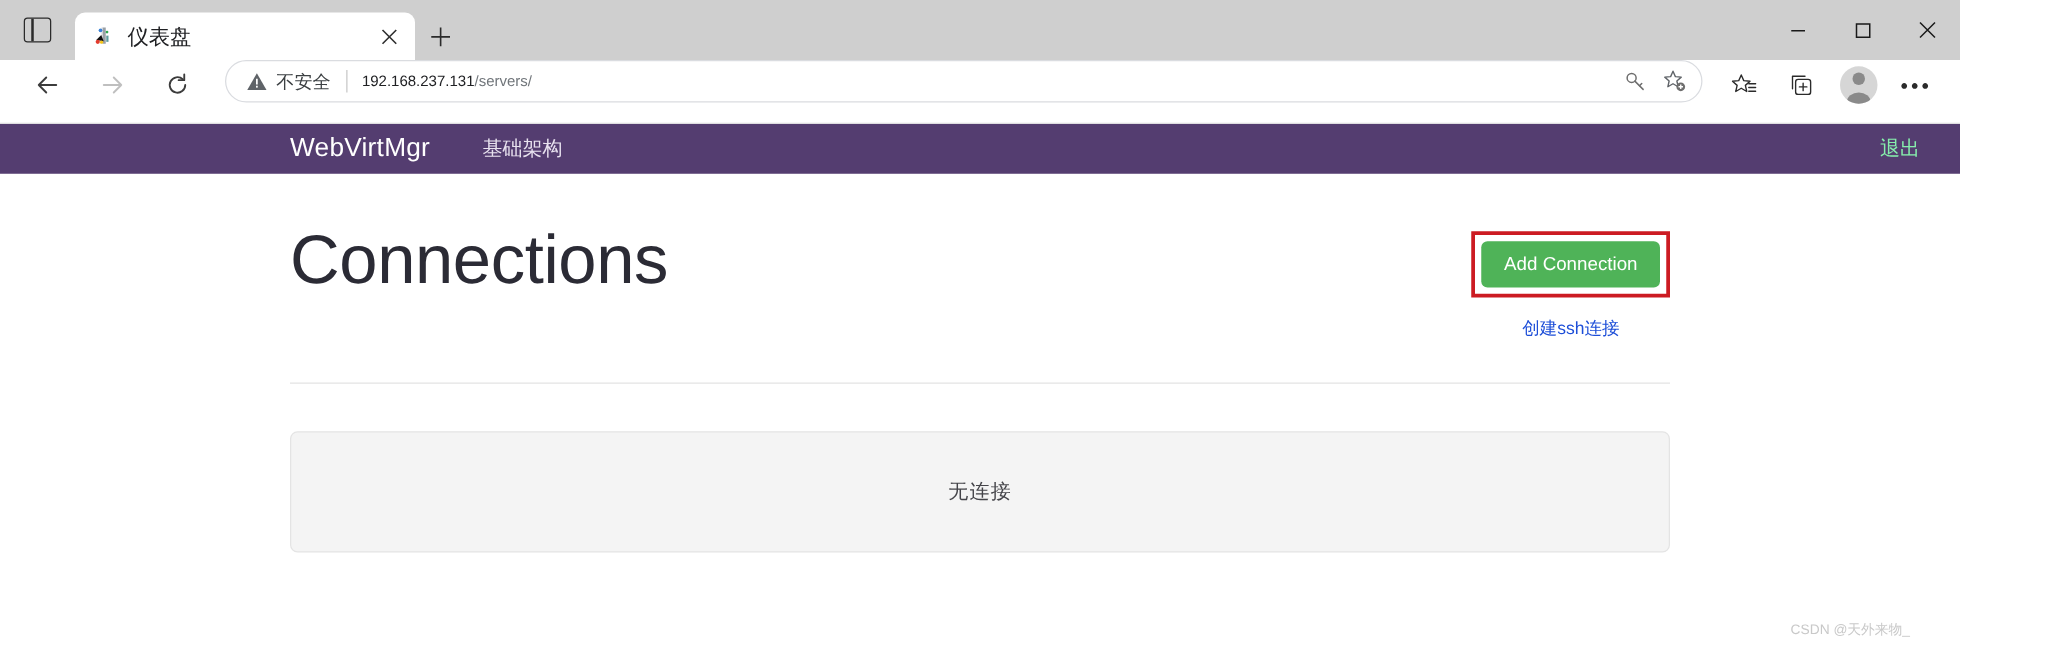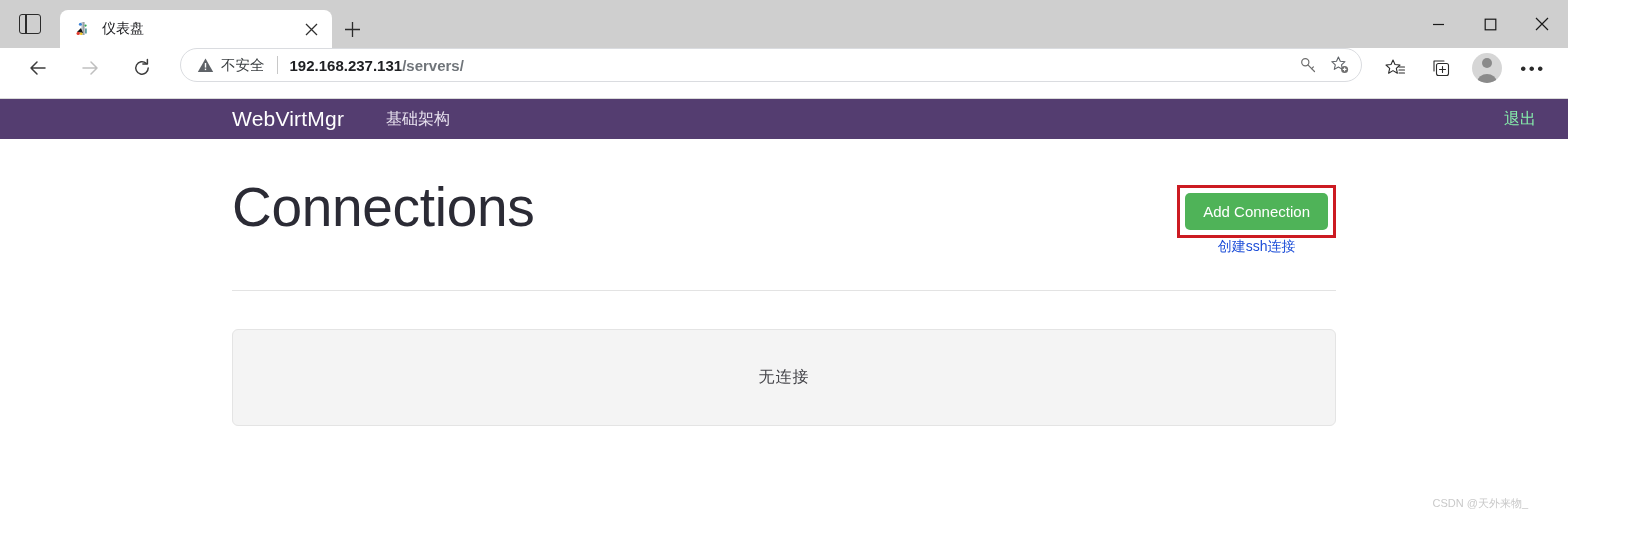--- a/index.html
+++ b/index.html
@@ -60,21 +60,21 @@
     position: relative;
     flex: 0 0 auto;
   }
   .favicon {
     width: 18px; height: 18px;
     flex: 0 0 auto;
     margin-right: 10px;
     position: relative;
   }
   .tab-title {
-    font-size: 14px;
+    font-size: 17px;
     color: #202124;
     flex: 1 1 auto;
     white-space: nowrap;
     overflow: hidden;
     text-overflow: ellipsis;
   }
   .tab-close {
     width: 26px; height: 26px;
     flex: 0 0 auto;
     display: flex;
@@ -145,27 +145,26 @@
     margin-left: 7px;
     white-space: nowrap;
   }
   .omni-sep {
     width: 1px; height: 18px;
     background: #c8c8c8;
     margin: 0 12px;
     flex: 0 0 auto;
   }
   .url {
-    font-size: 15px;
+    font-size: 12px;
     color: #202124;
     white-space: nowrap;
     overflow: hidden;
     flex: 1 1 auto;
     min-width: 0;
-    font-weight: bold;
   }
   .url .host { color: #202124; }
   .url .path { color: #70757a; }
   .omni-actions { display: flex; align-items: center; flex: 0 0 auto; }
   .omni-act {
     width: 30px; height: 30px;
     display: flex; align-items: center; justify-content: center;
     border-radius: 50%;
     margin-left: 2px;
   }
@@ -269,20 +268,21 @@
     line-height: 1.1;
     letter-spacing: -0.3px;
   }
   .head-right {
     margin-left: auto;
     padding-top: 8px;
     position: relative;
     display: flex;
     flex-direction: column;
     align-items: center;
+    gap: 16px;
   }
   .annot-box {
     border: 3px solid #cc1b22;
     padding: 5px;
     display: inline-block;
     line-height: 0;
   }
   .btn-add {
     background: #4fb358;
     color: #ffffff;

